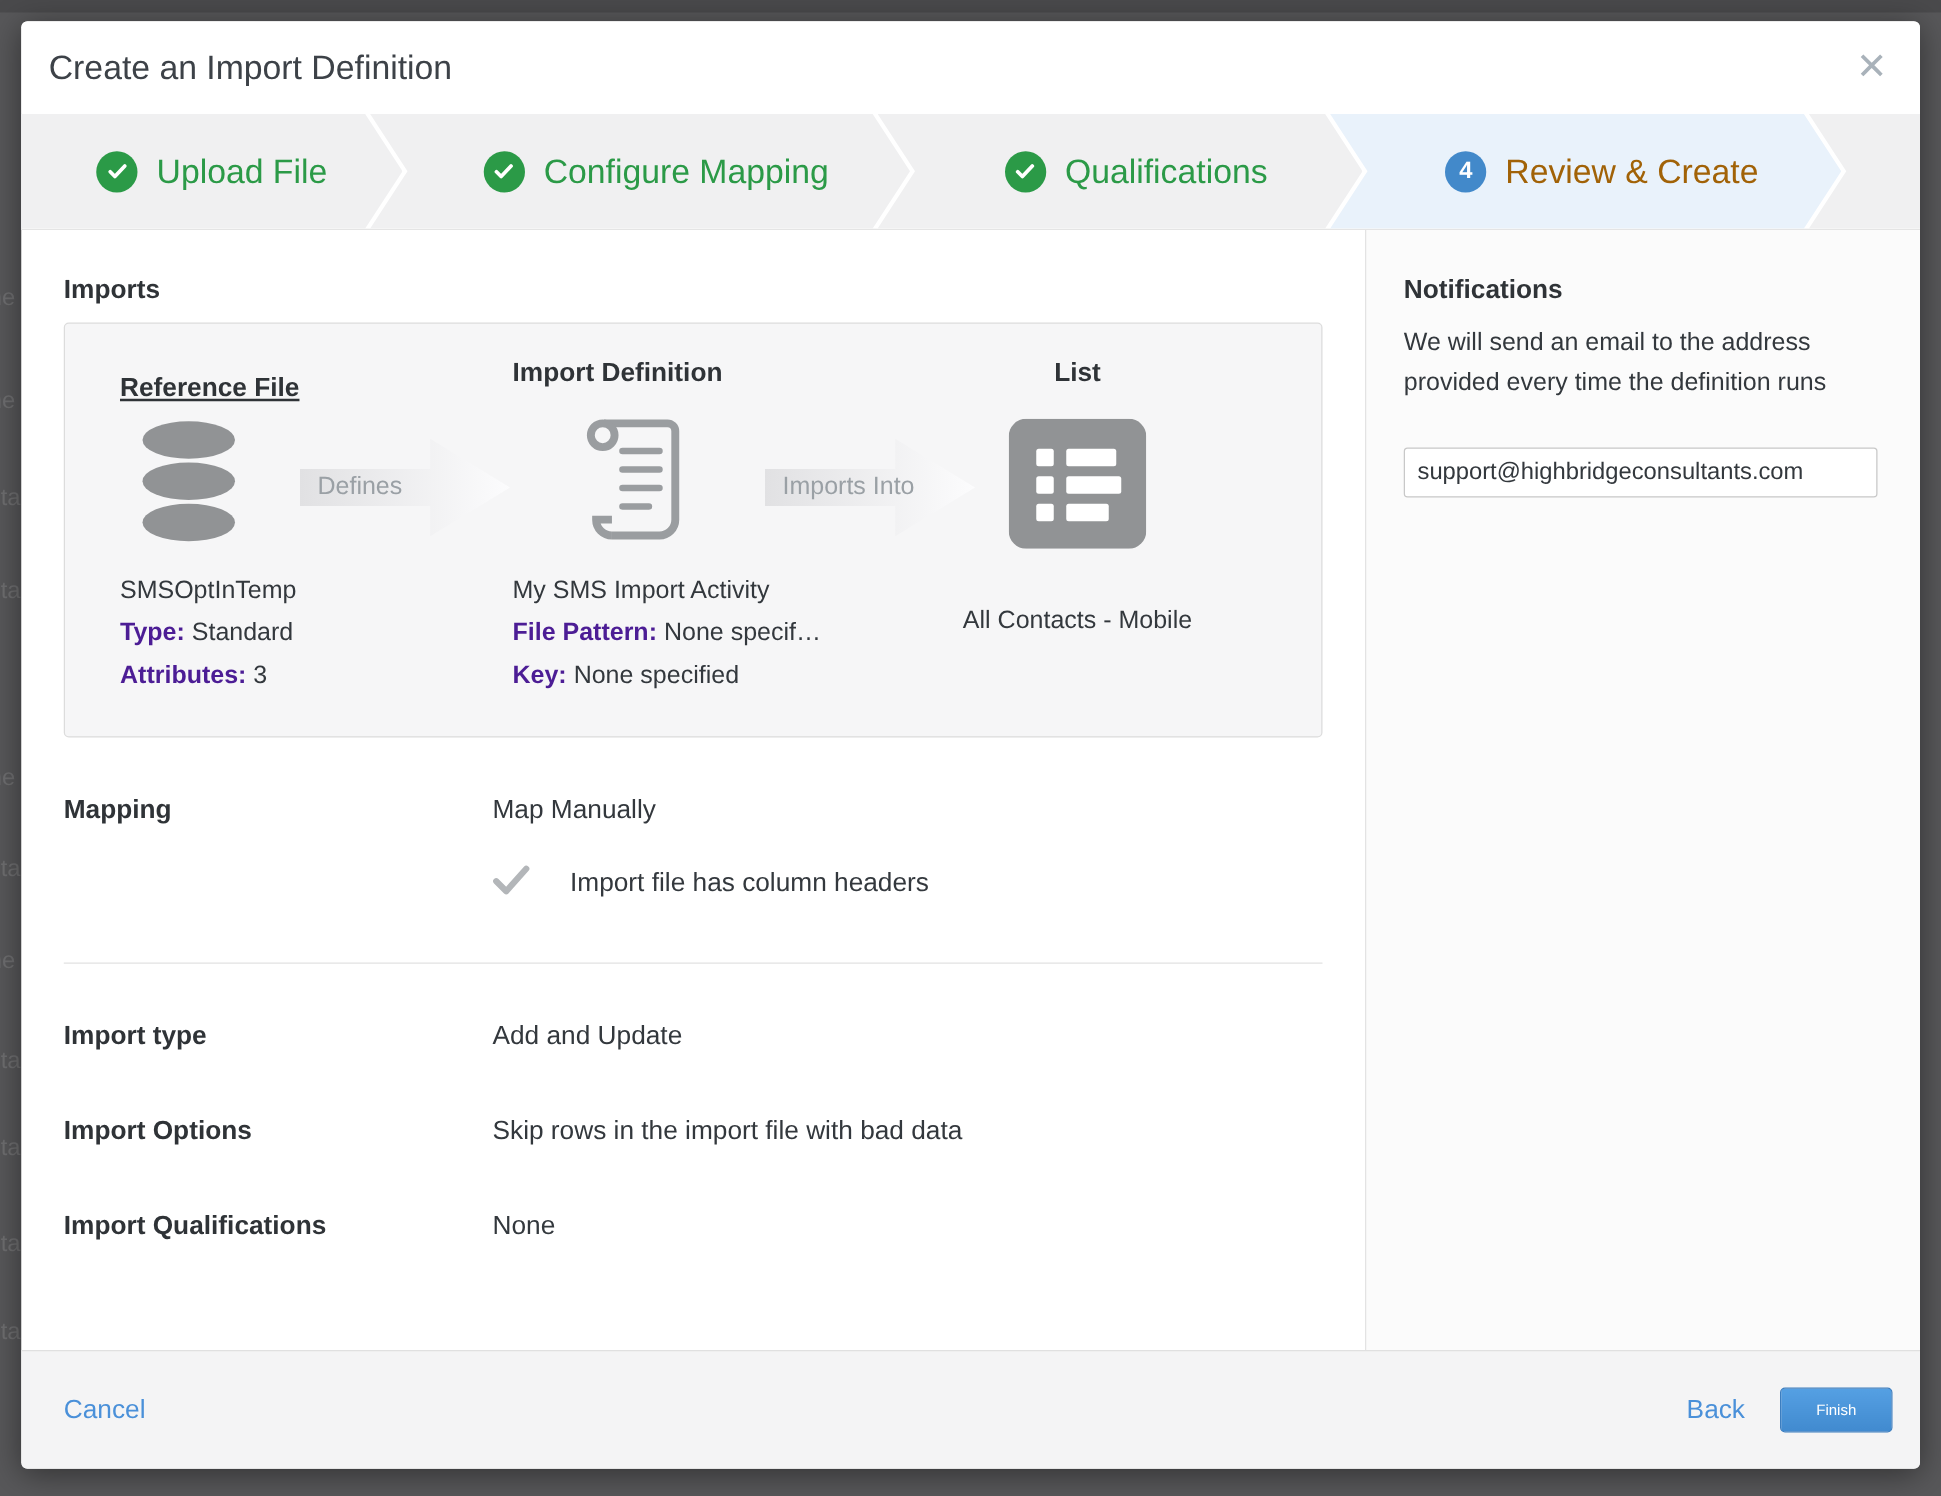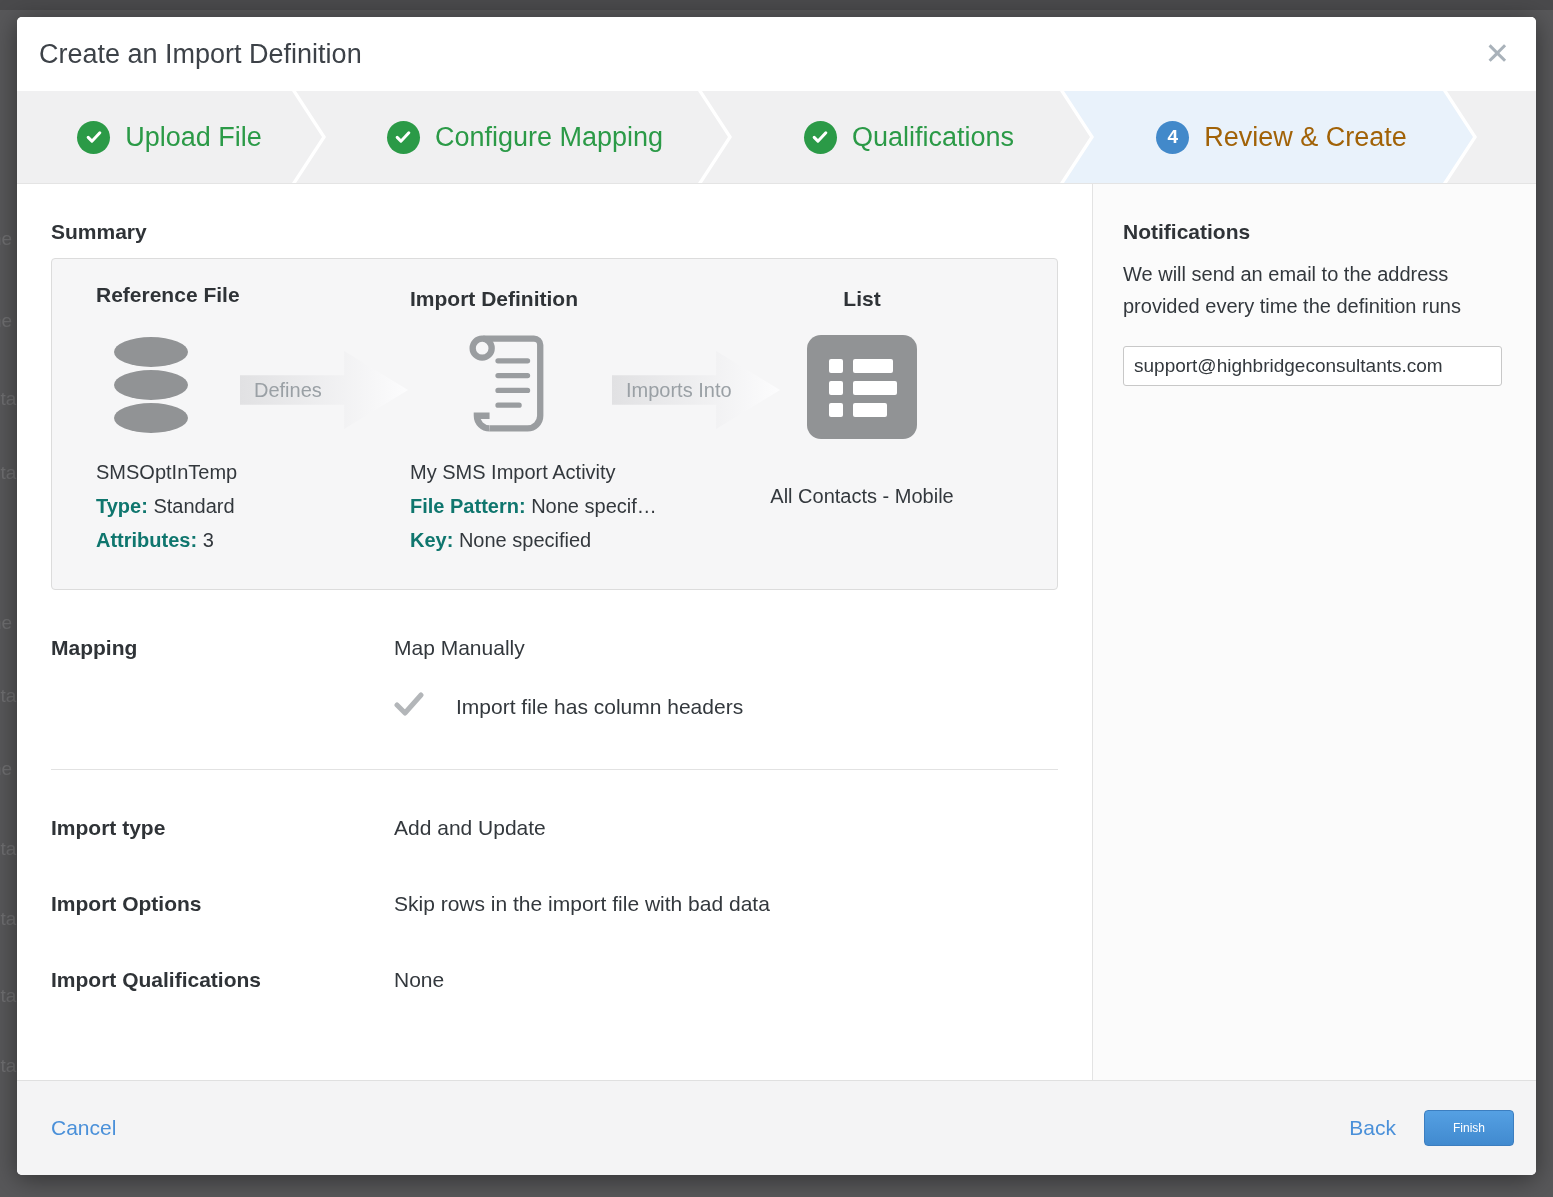--- a/index.html
+++ b/index.html
@@ -41,40 +41,40 @@
   .main { flex:1; display:flex; min-height:0; }
   .content-left { flex:1; padding:20px 34px; }
   .content-right { flex:0 0 444px; width:444px; border-left:1px solid #e3e3e3; background:#fbfbfb; padding:20px 34px 20px 30px; }
 
   .section-heading { font-size:21px; font-weight:bold; color:#2f3337; margin:16px 0 14px; }
 
   .summary-box { position:relative; height:332px; background:#f6f6f7; border:1px solid #dcdcdc; border-radius:4px; }
   .abs { position:absolute; }
   .col-header { font-size:21px; font-weight:bold; color:#2f3337; white-space:nowrap; }
   .col-text { font-size:20px; color:#33383d; line-height:34px; white-space:nowrap; }
-  .col-text b { color:#0f766e; }
+  .col-text b { color:#4c1d95; }
 
   .db-disk { width:74px; height:30px; border-radius:50%; background:#919395; margin-bottom:3px; }
 
   .arrow {
     background:linear-gradient(to right,#e1e1e3,#fcfcfd);
     clip-path:polygon(0 31%,62% 31%,62% 0,100% 50%,62% 100%,62% 69%,0 69%);
   }
   .arrow-label { position:absolute; left:14px; top:50%; transform:translateY(-50%); color:#9aa0a5; font-size:20px; white-space:nowrap; }
 
   .field-row { display:flex; font-size:21px; margin-bottom:52px; }
   .field-label { width:343px; flex:0 0 343px; font-weight:bold; color:#2f3337; }
   .field-value { color:#33383d; }
   .mapping-block { display:flex; font-size:21px; margin-top:46px; }
   .mapping-value-col { display:flex; flex-direction:column; }
   .check-line { display:flex; align-items:center; gap:32px; margin-top:32px; color:#33383d; }
   .divider { border-top:1px solid #e2e2e2; margin:48px 0 46px; }
 
   .notif-text { font-size:20px; color:#33383d; line-height:32px; margin:14px 0 24px; max-width:400px; }
-  .email-input { width:100%; height:40px; border:1px solid #c8c8c8; border-radius:3px; font-size:19px; color:#33383d; padding:10px 10px; font-family:inherit; background:#fff; }
+  .email-input { width:100%; height:40px; border:1px solid #c8c8c8; border-radius:3px; font-size:19px; color:#33383d; padding:10px 10px; font-family:inherit; background:#fff;margin-top:12px; }
 
   .modal-footer { flex:0 0 95px; background:#f4f4f5; border-top:1px solid #e0e0e0; display:flex; align-items:center; padding:0 22px 0 34px; }
   .link { color:#4a90d9; font-size:21px; cursor:pointer; text-decoration:none; }
   .footer-right { margin-left:auto; display:flex; align-items:center; gap:28px; }
   .finish-btn { background:linear-gradient(#55a0e3,#418acf); border:1px solid #3c7ec0; color:#fff; font-size:12px; padding:10px 28px; border-radius:4px; font-family:inherit; cursor:pointer; }
 </style>
 </head>
 <body>
 
 <div class="bg-topbar"></div>
@@ -125,25 +125,25 @@
     <div class="step current s4">
       <span class="num-circle">4</span>
       <span class="step-label">Review &amp; Create</span>
     </div>
     <div class="step filler"></div>
   </div>
 
   <div class="main">
 
     <div class="content-left">
-      <div class="section-heading">Summary</div>
+      <div class="section-heading">Imports</div>
 
       <div class="summary-box">
 
-        <div class="abs col-header" style="left:44px; top:24px;">Reference File</div>
+        <div class="abs col-header" style="left:44px; top:40px;text-decoration:underline;">Reference File</div>
         <div class="abs col-header" style="left:358px; top:28px;">Import Definition</div>
         <div class="abs col-header" style="left:700px; top:28px; width:220px; text-align:center;">List</div>
 
         <div class="abs" style="left:62px; top:78px;">
           <div class="db-disk"></div>
             <div class="db-disk"></div>
             <div class="db-disk"></div>
         </div>
 
         <div class="abs arrow" style="left:188px; top:92px; width:168px; height:78px;">

